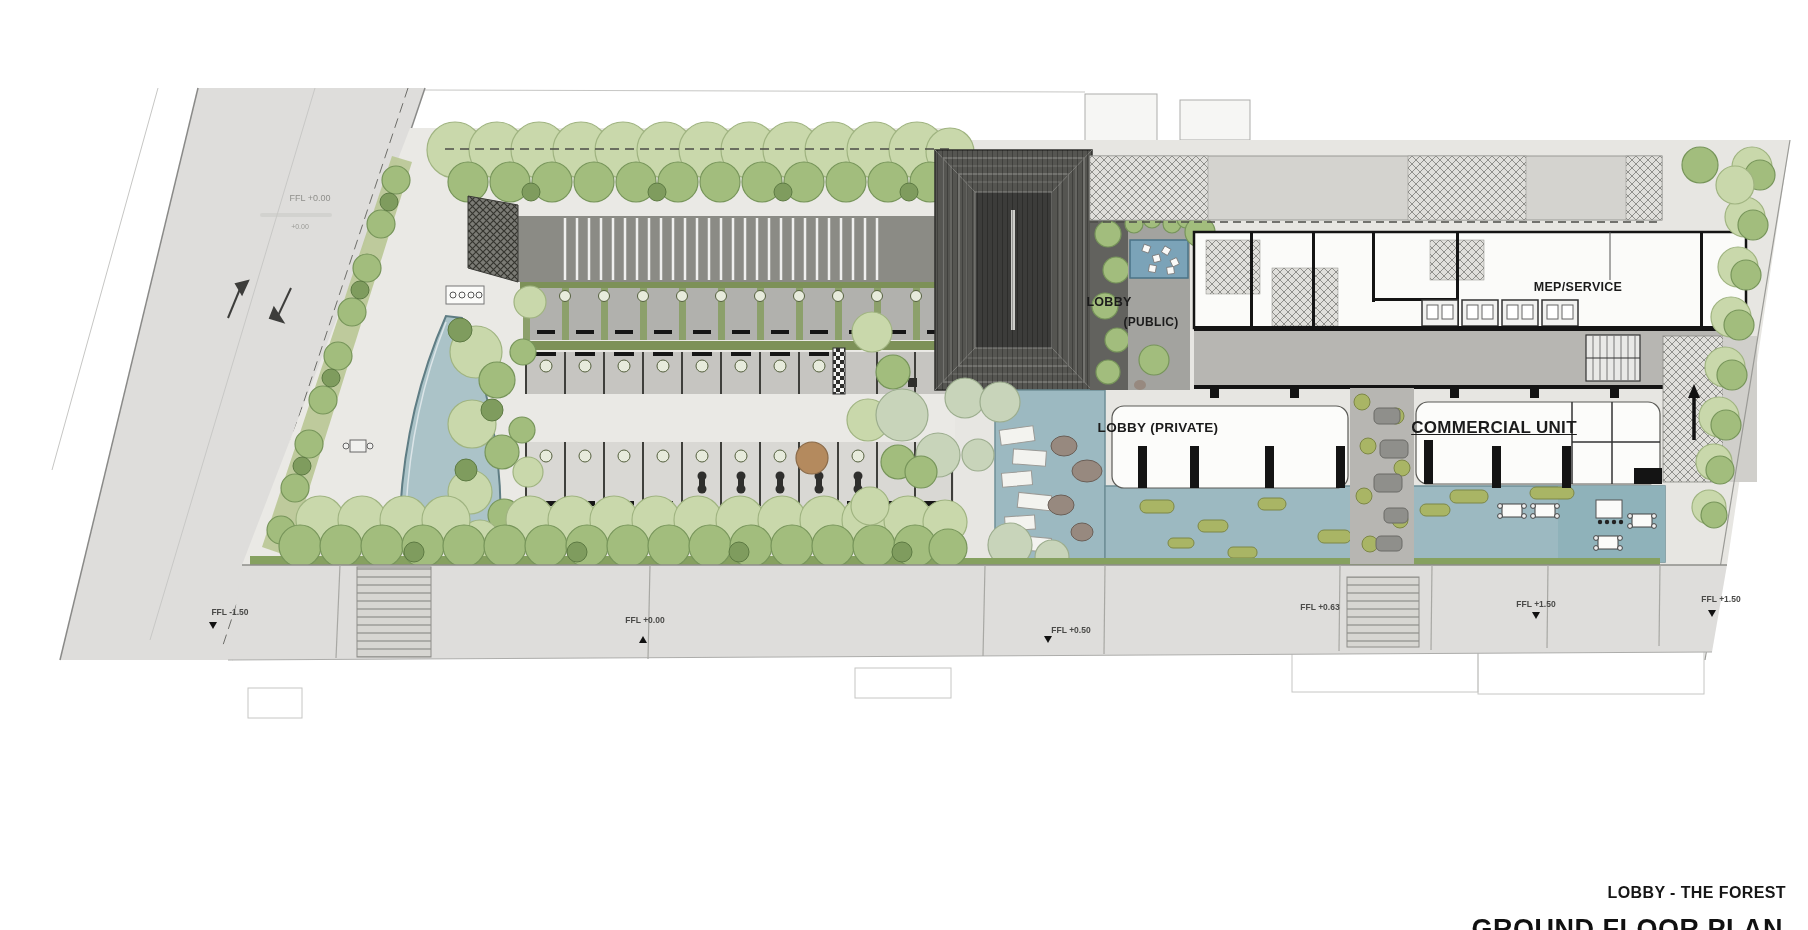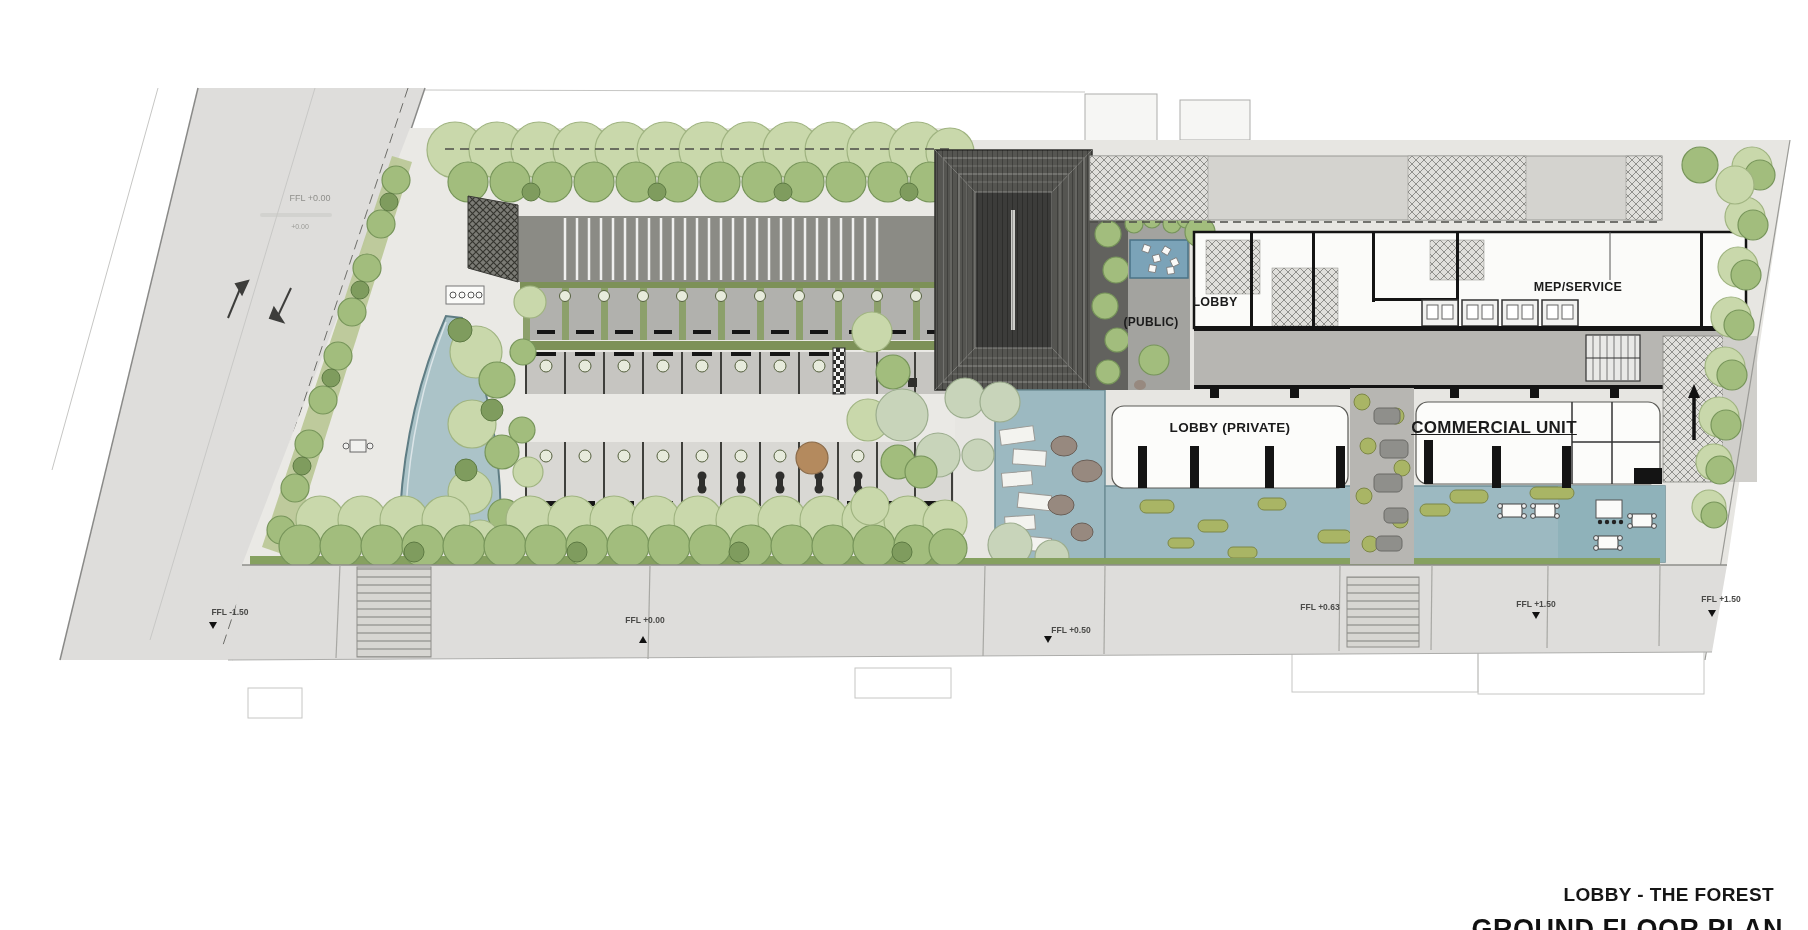--- a/index.html
+++ b/index.html
@@ -17,21 +17,21 @@
   .lbl{position:absolute;font-weight:bold;color:#1b1b1b;white-space:nowrap;
        transform:translate(-50%,-50%);letter-spacing:.3px;}
   .room-lbl{font-size:13px;}
   .ffl{position:absolute;transform:translate(-50%,-50%);font-size:8.5px;font-weight:600;
        color:#4a4a48;white-space:nowrap;}
   .road-ffl{position:absolute;transform:translate(-50%,-50%);font-size:9px;color:#8f8f8b;
        font-weight:500;white-space:nowrap;}
   .road-note{position:absolute;transform:translate(-50%,-50%);font-size:7px;color:#9b9b97;
        white-space:nowrap;}
   .note-bar{position:absolute;width:72px;height:4px;background:#c9c9c5;opacity:.55;border-radius:2px;}
-  .title1{position:absolute;right:34px;top:884px;font-size:19px;font-weight:600;color:#161616;
+  .title1{position:absolute;right:22px;top:884px;font-size:16px;font-weight:600;color:#161616;
           letter-spacing:.4px;}
   .title2{position:absolute;right:25px;top:914px;font-size:27px;font-weight:700;color:#111;
           letter-spacing:.5px;}
 </style>
 </head>
 <body>
 
 <div class="canvas">
 
 <svg width="1808" height="930" viewBox="0 0 1808 930">
@@ -646,24 +646,24 @@
     <g fill="#111">
       <polygon points="209,622 217,622 213,629"></polygon>
       <polygon points="639,643 647,643 643,636"></polygon>
       <polygon points="1044,636 1052,636 1048,643"></polygon>
       <polygon points="1532,612 1540,612 1536,619"></polygon>
       <polygon points="1708,610 1716,610 1712,617"></polygon>
     </g>
   </g>
 </svg>
 
-<div class="lbl room-lbl" style="left:1215px;top:302px;font-size:12.5px;">LOBBY</div>
+<div class="lbl room-lbl" style="left:1109px;top:302px;font-size:12.5px;">LOBBY</div>
 <div class="lbl room-lbl" style="left:1151px;top:322px;font-size:12px;">(PUBLIC)</div>
 <div class="lbl room-lbl" style="left:1578px;top:287px;font-size:12.5px;text-align:center;">MEP/SERVICE</div>
-<div class="lbl room-lbl" style="left:1230px;top:427px;font-size:13.5px;">LOBBY (PRIVATE)</div>
+<div class="lbl room-lbl" style="left:1158px;top:427px;font-size:13.5px;">LOBBY (PRIVATE)</div>
 <div class="lbl room-lbl" style="left:1494px;top:428px;font-size:17px;text-decoration:underline;">COMMERCIAL UNIT</div>
 
 <div class="ffl" style="left:230px;top:612px;">FFL -1.50</div>
 <div class="ffl" style="left:645px;top:620px;">FFL +0.00</div>
 <div class="ffl" style="left:1066px;top:630px;padding-left:10px;">FFL +0.50</div>
 <div class="ffl" style="left:1320px;top:607px;">FFL +0.63</div>
 <div class="ffl" style="left:1536px;top:604px;">FFL +1.50</div>
 <div class="ffl" style="left:1721px;top:599px;">FFL +1.50</div>
 
 <div class="road-ffl" style="left:310px;top:198px;">FFL +0.00</div>

